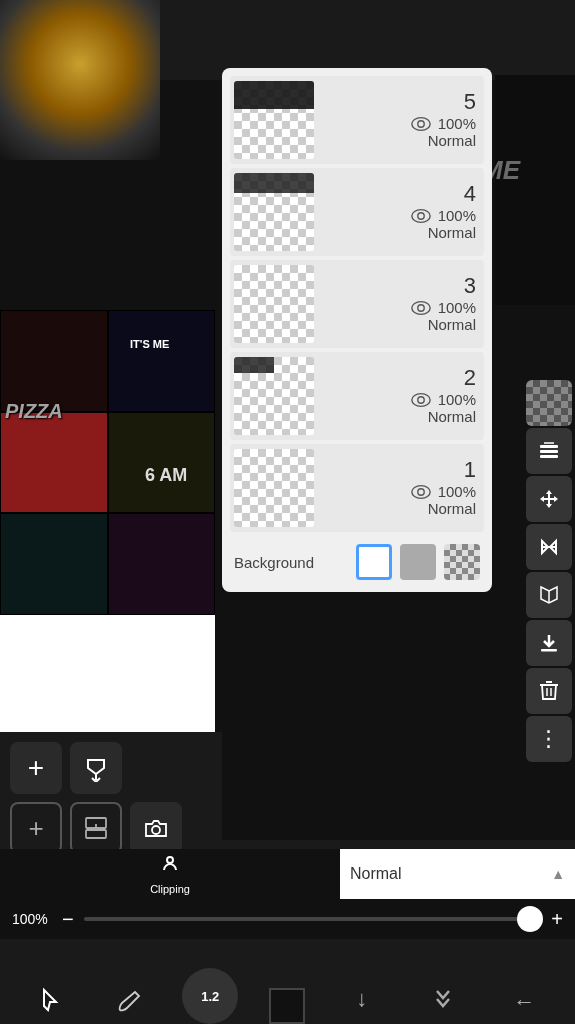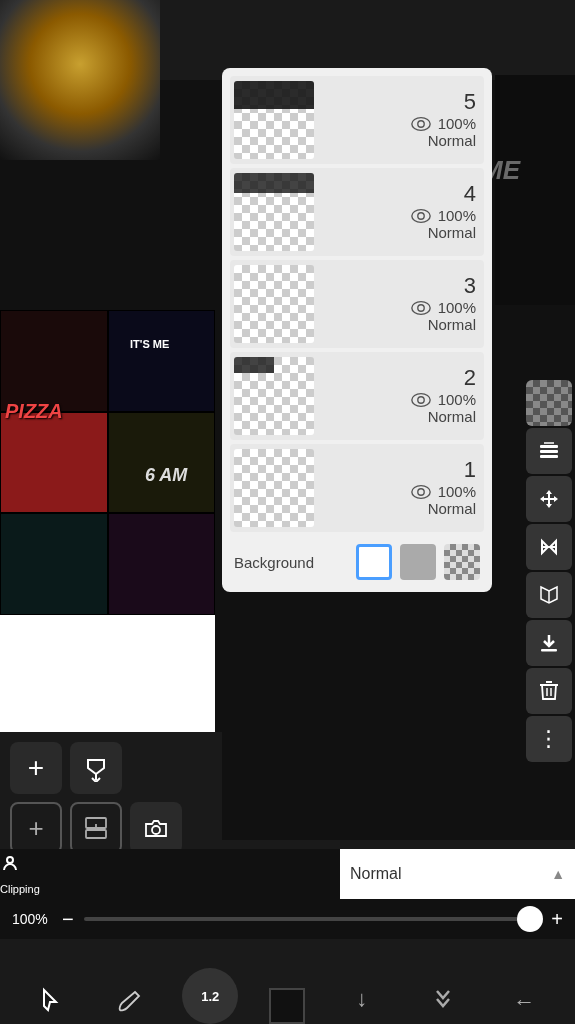--- a/index.html
+++ b/index.html
@@ -246,21 +246,21 @@
       display: flex;
       z-index: 10;
     }
 
     .clip-btn {
       flex: 1;
       height: 50px;
       background: #111;
       display: flex;
       flex-direction: column;
-      align-items: flex-start;
+      align-items: center;
       justify-content: center;
       color: white;
       font-size: 11px;
       gap: 4px;
       cursor: pointer;
     }
 
     .clip-icon {
       font-size: 18px;
     }
@@ -460,36 +460,35 @@
       color: white;
       font-size: 11px;
       font-weight: bold;
       z-index: 5;
       margin-top: 8px;
     }
 
     .fnaf-pizza-text {
       position: absolute;
       top: 400px; left: 5px;
-      color: #ef4444;
+      color: #a3a3a3;
       font-size: 20px;
       font-weight: 900;
       font-style: italic;
       z-index: 5;
       text-shadow: 1px 1px 2px #000;
     }
 
     .fnaf-6am-text {
       position: absolute;
       top: 465px; left: 145px;
       color: #ddd;
       font-size: 18px;
       font-weight: bold;
       z-index: 5;
-      font-style: italic;
     }
 
     .me-text {
       position: absolute;
       top: 155px; right: 55px;
       color: rgba(200,200,200,0.5);
       font-size: 26px;
       font-style: italic;
       font-weight: bold;
       z-index: 5;

